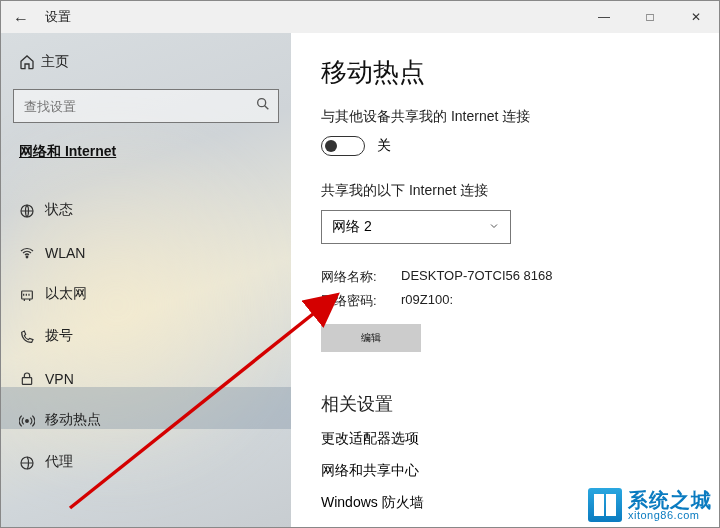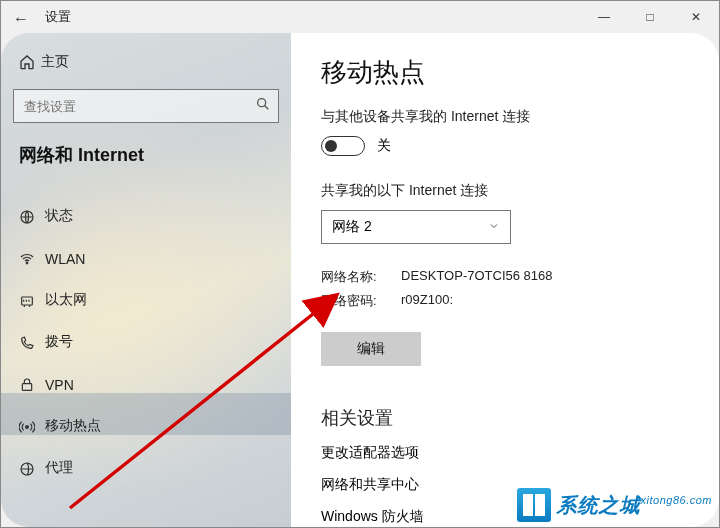--- a/index.html
+++ b/index.html
@@ -3,52 +3,52 @@
 <meta charset="utf-8">
 <style>
 * { margin: 0; padding: 0; box-sizing: border-box; font-family: "Microsoft YaHei", "Segoe UI", sans-serif; }
 body { width: 720px; height: 528px; overflow: hidden; background: #fff; position: relative; }
 .window { width: 720px; height: 528px; border: 1px solid #888; display: flex; flex-direction: column; background: #f0f0f0; }
 .titlebar { height: 32px; display: flex; align-items: center; background: rgba(240,240,240,0.9); position: relative; }
 .titlebar .back { width: 40px; text-align: center; font-size: 16px; color: #333; cursor: pointer; }
 .titlebar .title { font-size: 13px; color: #222; margin-left: 4px; }
 .titlebar .winbtns { position: absolute; right: 0; top: 0; display: flex; }
 .titlebar .winbtns div { width: 46px; height: 32px; display: flex; align-items: center; justify-content: center; font-size: 12px; color: #333; cursor: pointer; }
-.body { flex: 1; display: flex; overflow: hidden; border-radius: 28px; }
+.body { flex: 1; display: flex; overflow: hidden; }
 .sidebar { width: 290px; background: linear-gradient(160deg, #d8dde0 0%, #cfd4d8 30%, #e8e6d8 55%, #d0d6da 80%, #c8cdd1 100%); padding: 12px 0 0 0; position: relative; overflow: hidden; }
 .sidebar::before { content:""; position:absolute; inset:0; background: radial-gradient(circle at 40% 55%, rgba(255,240,200,0.5), transparent 60%); filter: blur(20px); }
 .sidebar > * { position: relative; }
 .home-row { display: flex; align-items: center; padding: 8px 18px; font-size: 14px; color: #222; cursor: pointer; }
 .home-row .icon { width: 22px; display:inline-flex; align-items:center; }
 .search-wrap { margin: 10px 12px 14px 12px; position: relative; }
 .search-wrap input { width: 100%; height: 34px; border: 1px solid #777; background: rgba(255,255,255,0.55); padding: 0 34px 0 10px; font-size: 13px; color: #555; outline: none; }
 .search-wrap .sicon { position: absolute; right: 8px; top: 7px; color: #555; }
-.cat-header { padding: 6px 18px 10px 18px; font-size: 18px; font-weight: 600; color: #111; }
+.cat-header { padding: 6px 18px 10px 18px; font-size: 14px; font-weight: 600; color: #111; text-decoration: underline; }
 .nav-list { margin-top: 6px; }
 .nav-item { display: flex; align-items: flex-end; height: 42px; padding: 0 18px; font-size: 14px; color: #222; cursor: pointer; }
 .nav-item .icon { width: 26px; display:inline-flex; align-items:center; color:#333; }
 .nav-item.selected { background: rgba(120,140,160,0.35); }
 .content { flex: 1; background: #fff; padding: 22px 0 0 30px; overflow: hidden; position: relative; }
 h1.page-title { font-size: 26px; font-weight: 400; color: #111; margin-bottom: 18px; }
 .sub { font-size: 14px; color: #222; margin-bottom: 10px; }
 .toggle-row { display: flex; align-items: center; gap: 12px; margin-bottom: 26px; }
 .toggle { width: 44px; height: 20px; border: 1.5px solid #333; border-radius: 10px; position: relative; cursor: pointer; background:#fff; }
 .toggle .knob { width: 12px; height: 12px; background: #333; border-radius: 50%; position: absolute; left: 3px; top: 2.5px; }
 .toggle-label { font-size: 14px; }
 .select-box { width: 190px; height: 34px; border: 1.5px solid #777; display: flex; align-items: center; justify-content: space-between; padding: 0 10px; font-size: 14px; cursor: pointer; margin-bottom: 24px; background:#fff; }
 .kv { display: flex; font-size: 13px; color: #222; margin-bottom: 6px; }
 .kv .k { width: 80px; }
-.edit-btn { width: 100px; height: 34px; background: #ccc; border: none; font-size: 14px; color: #111; margin-top: 16px; cursor: pointer; }
+.edit-btn { width: 100px; height: 28px; background: #ccc; border: none; font-size: 10px; color: #111; margin-top: 8px; cursor: pointer; }
 .related-h { font-size: 18px; color: #222; margin-top: 40px; margin-bottom: 14px; }
 .link { font-size: 14px; color: #000000; margin-bottom: 14px; cursor: pointer; display: block; }
 .arrow-annot { position: absolute; left: 0; top: 0; pointer-events: none; }
 .watermark { position: absolute; right: 8px; bottom: 6px; display: flex; align-items: center; gap: 6px; pointer-events:none; }
 .watermark .logo { width: 34px; height: 34px; background: linear-gradient(#2aa7e0,#0a7bc0); border-radius: 3px; position: relative; }
 .watermark .logo::after { content:""; position:absolute; left:6px; top:6px; width:10px; height:22px; background:#fff; box-shadow: 12px 0 0 #fff; }
-.watermark .txt { display:flex; line-height:1;font-style:italic; }
+.watermark .txt { display:flex; flex-direction:column; line-height:1; }
 .watermark .cn { font-size: 20px; font-weight: 700; color: #0a7bc0; letter-spacing:1px; }
 .watermark .en { font-size: 11px; color: #0a7bc0; letter-spacing: 0.5px; }
 svg.icon-svg { width:16px; height:16px; }
 </style>
 </head>
 <body>
 
 <div class="window">
   <div class="titlebar">
     <div class="back">←</div>

